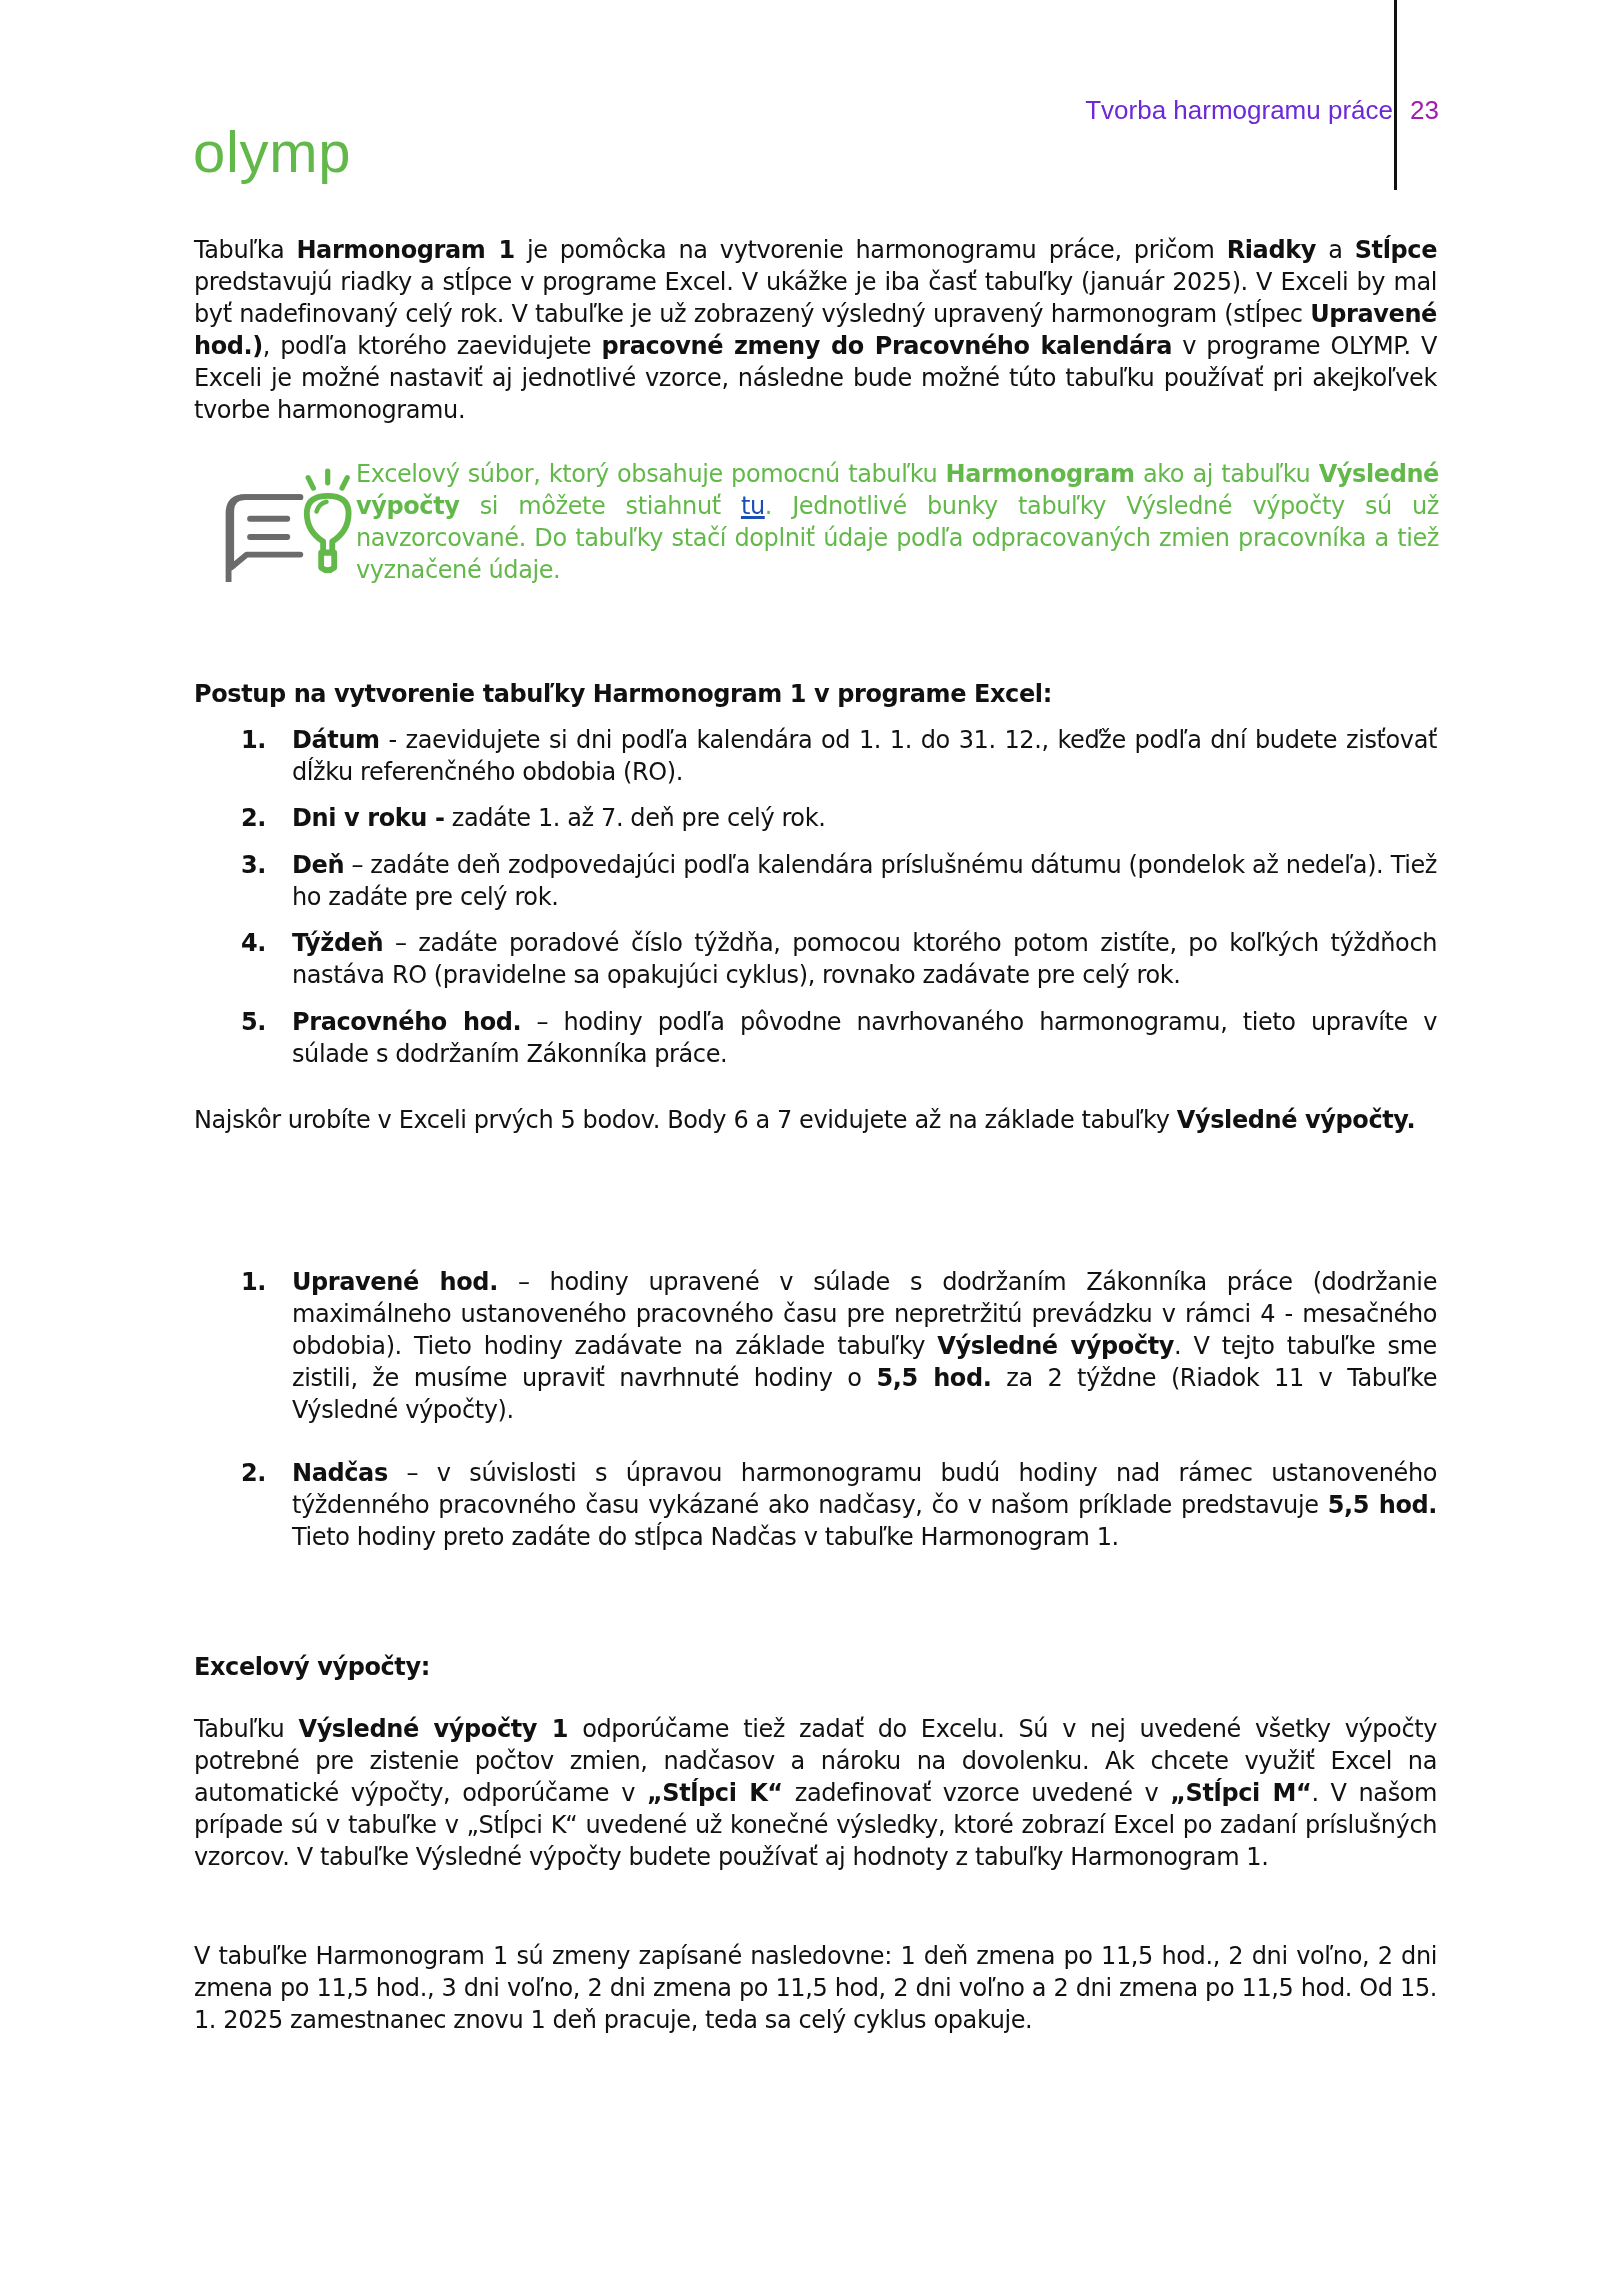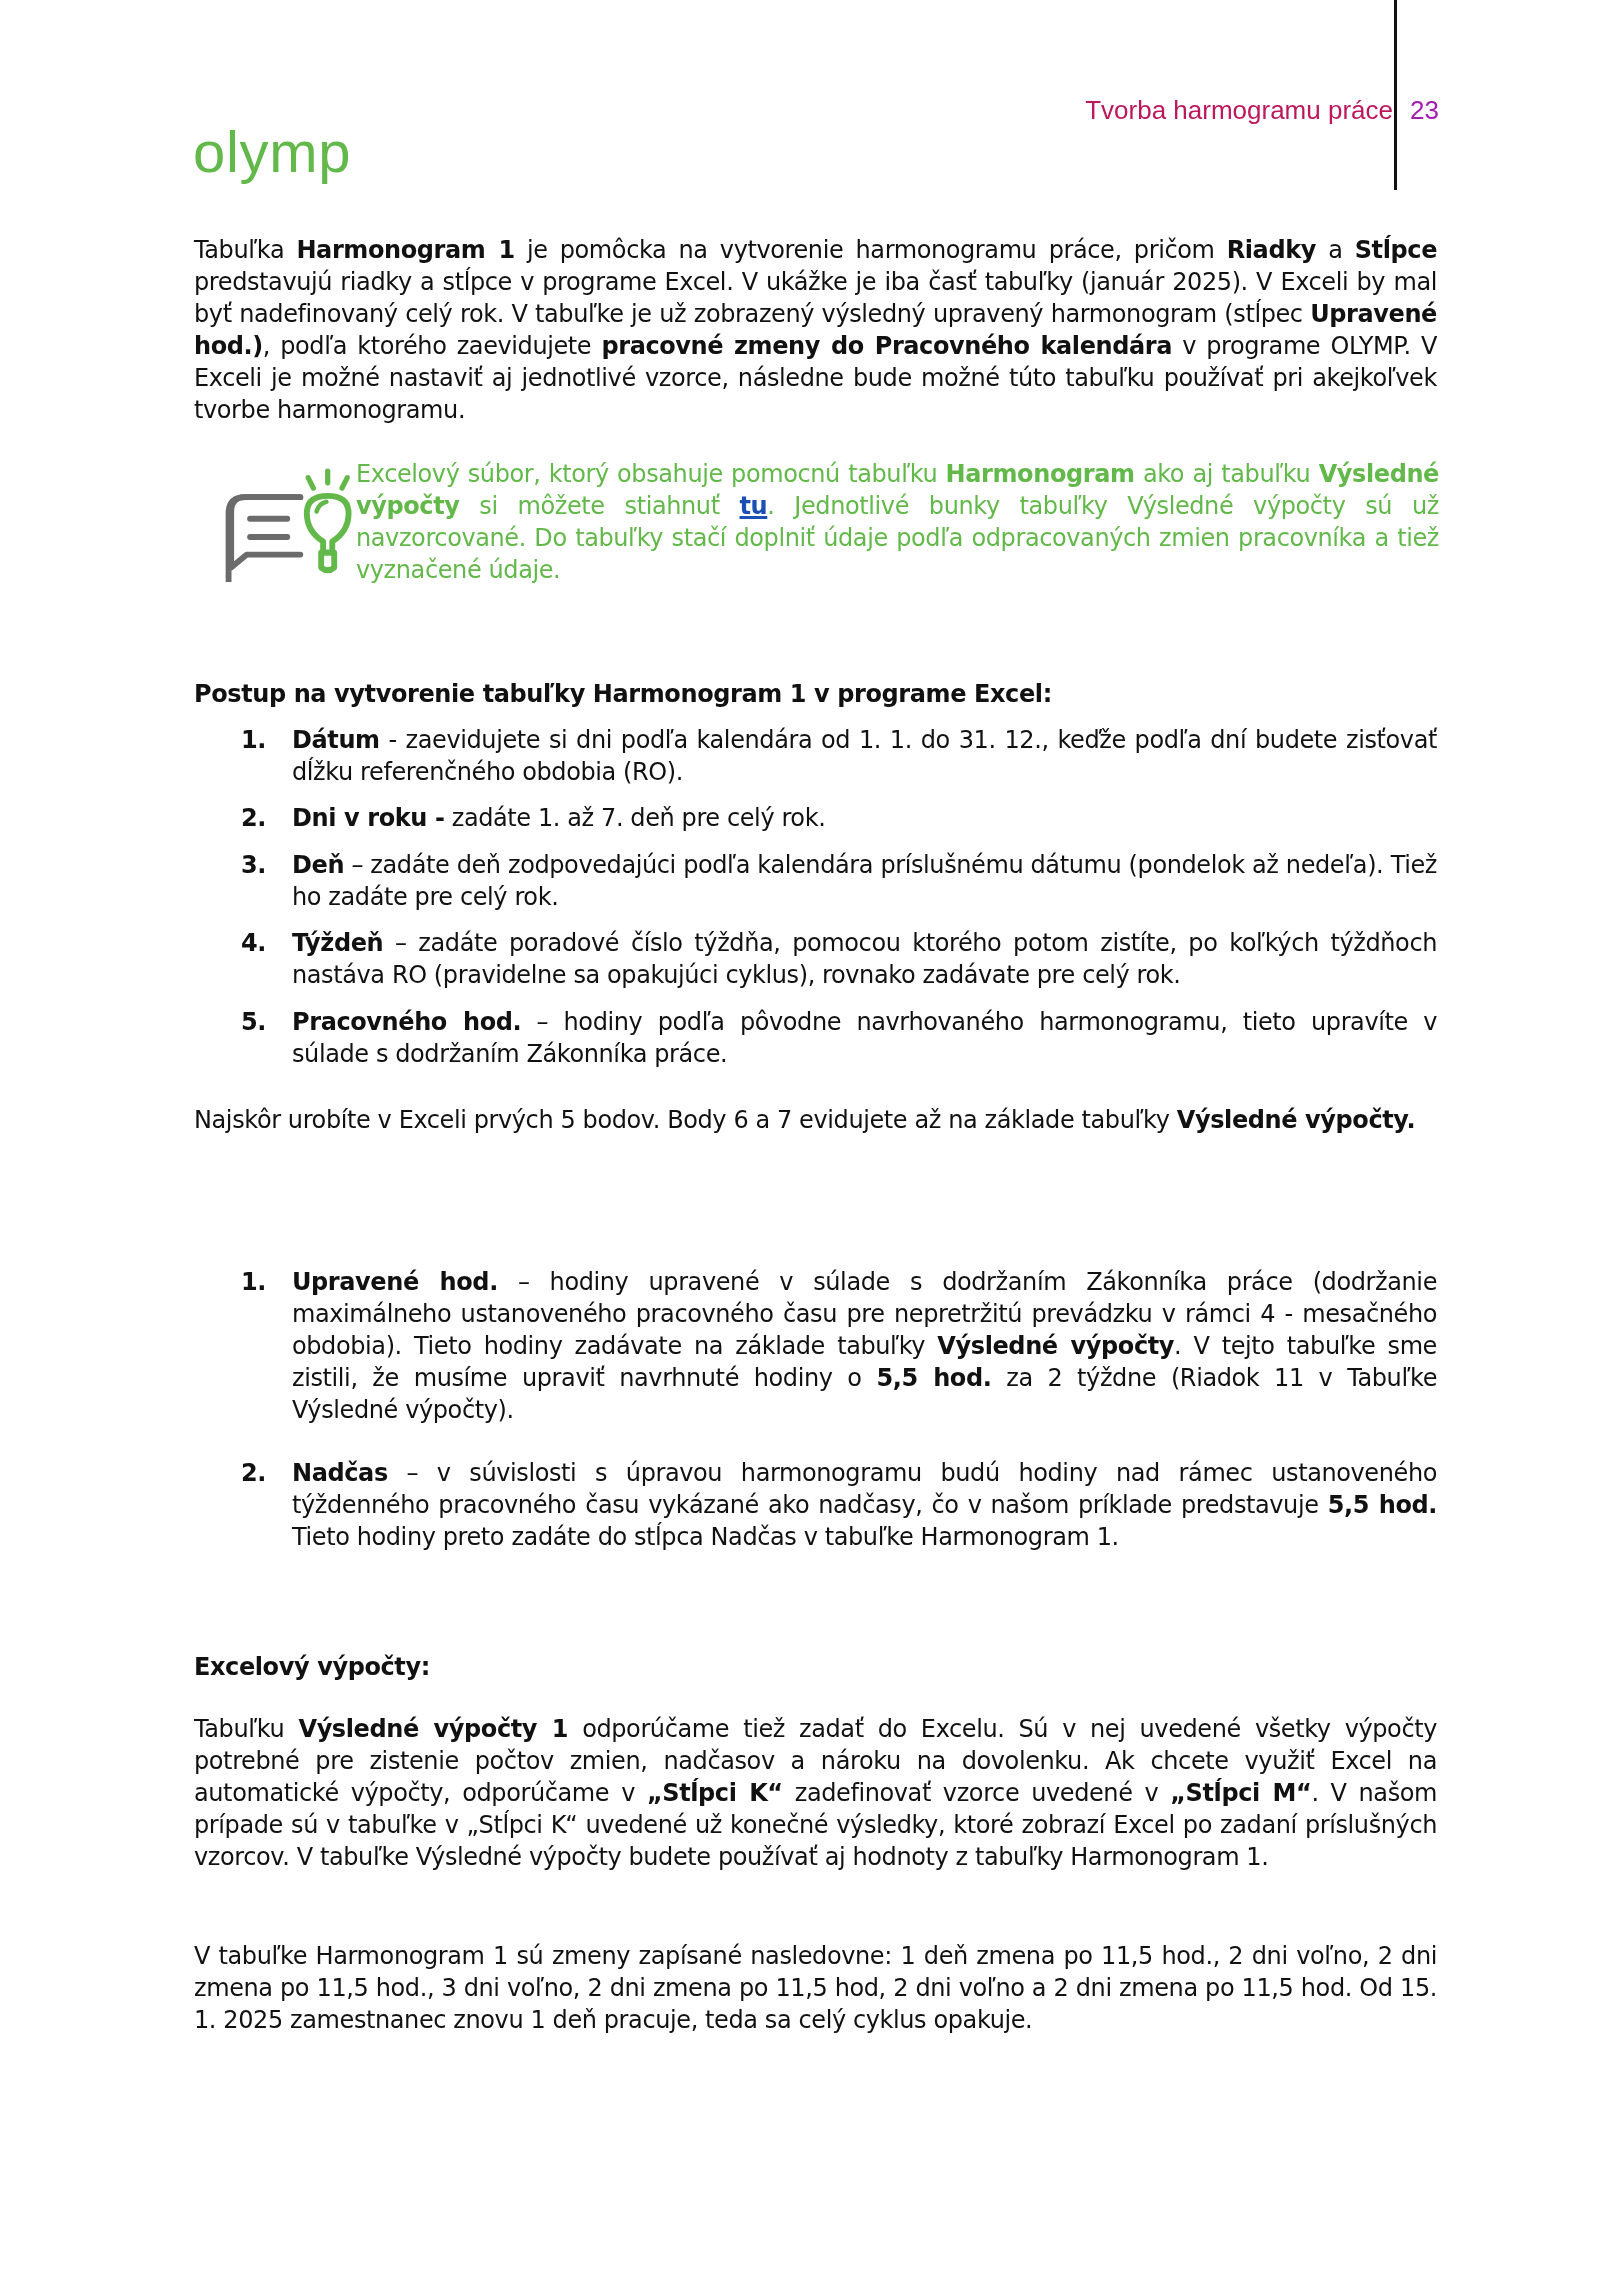--- a/index.html
+++ b/index.html
@@ -4,35 +4,35 @@
 <style>
   html, body { margin: 0; padding: 0; background: #ffffff; }
   body { width: 1623px; height: 2295px; position: relative; overflow: hidden;
          font-family: "DejaVu Sans", sans-serif; color: #111111; }
   .page { position: absolute; left: 0; top: 0; width: 1623px; height: 2295px; }
 
   
   .logo { position: absolute; left: 193px; top: 123px; font-family: Liberation Sans, sans-serif;
           font-size: 58px; color: #62b94a; letter-spacing: 0.7px; line-height: 1; }
   .header-title { position: absolute; right: 230px; top: 97px; font-family: "Liberation Sans", sans-serif;
-                  font-size: 26px; color: #be185d; line-height: 1; }
+                  font-size: 26px; color: #6d28d9; line-height: 1; }
   .header-divider { position: absolute; left: 1394px; top: 0; width: 2.6px; height: 190px; background: #111; }
   .page-number { position: absolute; left: 1410px; top: 97px; font-family: "Liberation Sans", sans-serif;
                  font-size: 26px; color: #a21caf; line-height: 1; }
 
   .content { position: absolute; left: 194px; width: 1243px; }
   .p { font-size: 24px; line-height: 32px; text-align: justify; margin: 0; letter-spacing: -0.4px; word-spacing: 0px; }
   .b { font-weight: bold; }
 
   .intro { top: 234px; }
 
   .tip { position: absolute; left: 209px; top: 458px; width: 1230px; height: 131px; }
   .tip-icon { position: absolute; left: 0; top: 0; width: 150px; height: 124px; }
   .tip-text { position: absolute; left: 147px; top: 0; width: 1083px; color: #62b94a; }
-  .tip-text .link { color: #1a4fb5; font-weight: bold; text-decoration: underline; text-decoration-thickness: 2.6px; }
+  .tip-text .link { color: #1a4fb5; font-weight: normal; text-decoration: underline; text-decoration-thickness: 2.6px; }
 
   .procedure-heading { top: 678px; }
   .list { position: absolute; left: 194px; width: 1243px; }
   .li { position: relative; padding-left: 98px; margin: 0; }
   .li .num { position: absolute; left: 47px; top: 0; font-weight: bold; font-size: 24px; line-height: 32px; }
   .list1 { top: 724px; }
   .list1 .li { margin-bottom: 14.4px; }
 
   .data-note { top: 1113px; }
   .first-note { top: 1104px; }

